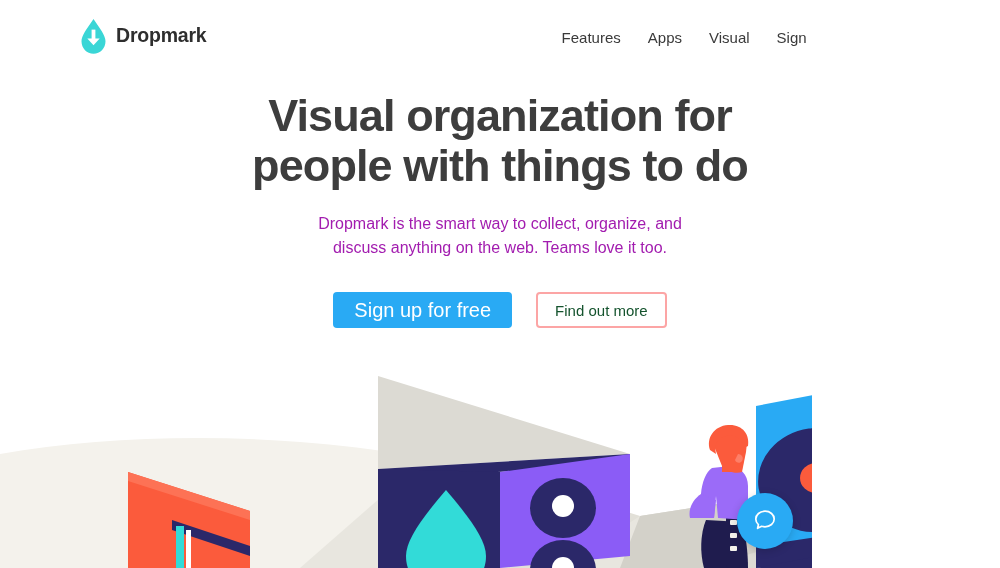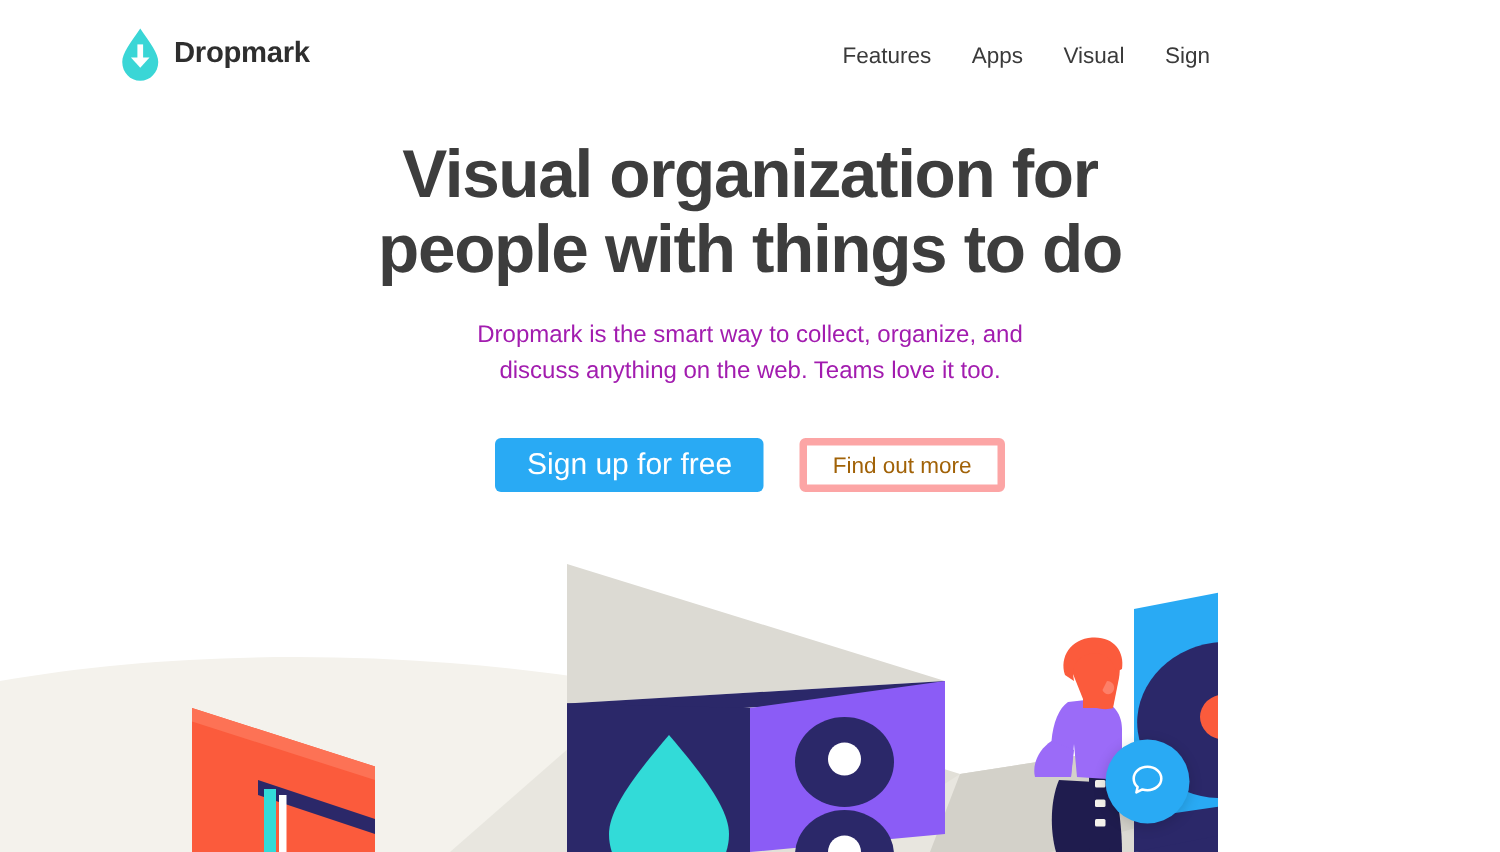--- a/index.html
+++ b/index.html
@@ -135,24 +135,24 @@
     border: none;
     border-radius: 4px;
     height: 36px;
     padding: 0 21px;
     cursor: pointer;
     white-space: nowrap;
   }
 
   .btn-secondary {
     background: #ffffff;
-    color: #a16207;
+    color: #14532d;
     font-size: 15px;
     font-family: "Liberation Sans", sans-serif;
-    border: 5px solid #fca5a5;
+    border: 2px solid #fca5a5;
     border-radius: 4px;
     height: 36px;
     padding: 0 17px;
     cursor: pointer;
     white-space: nowrap;
   }
 
   
   .illustration {
     position: absolute;

